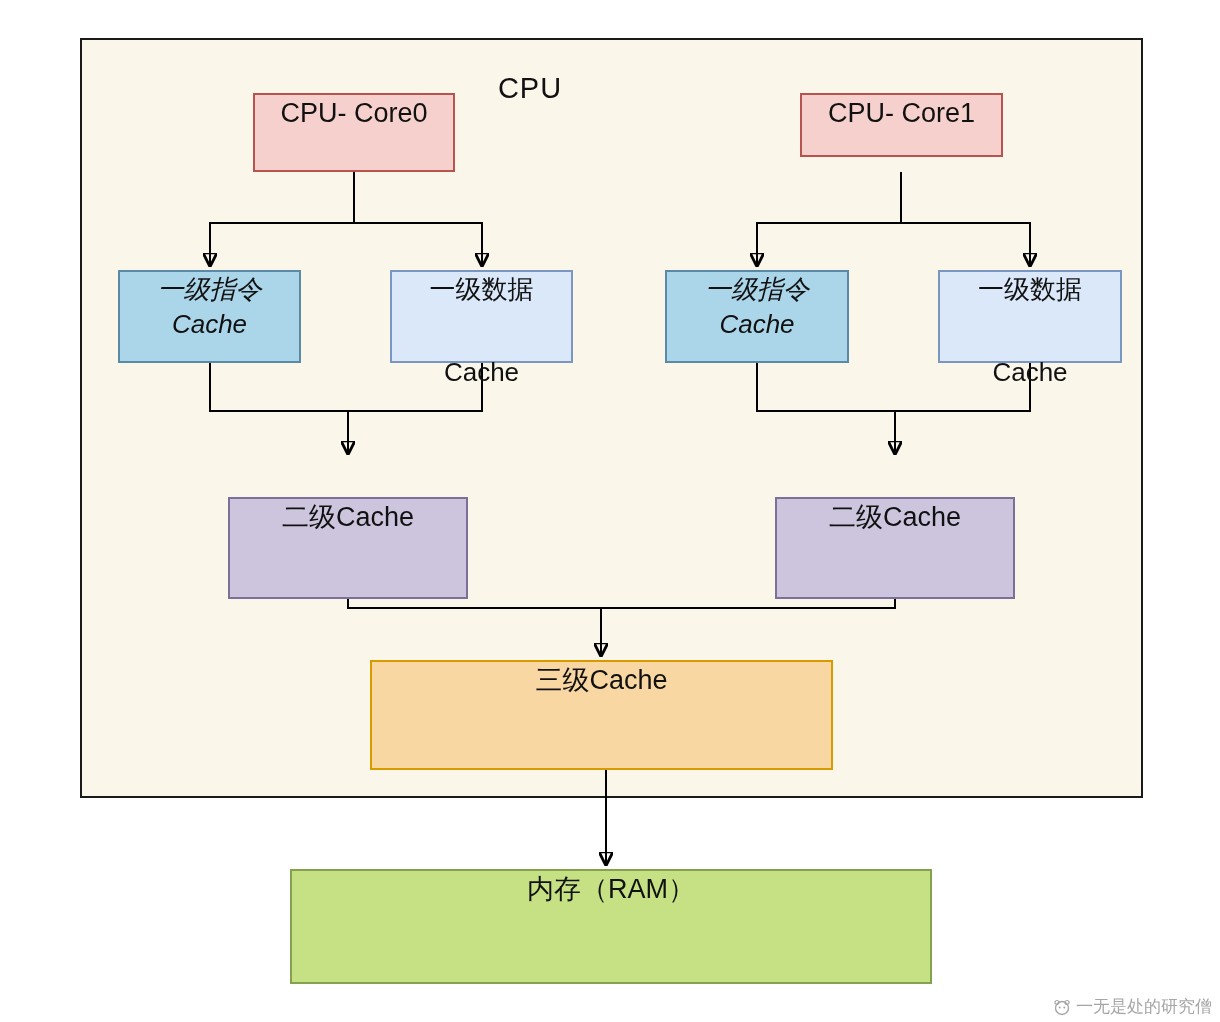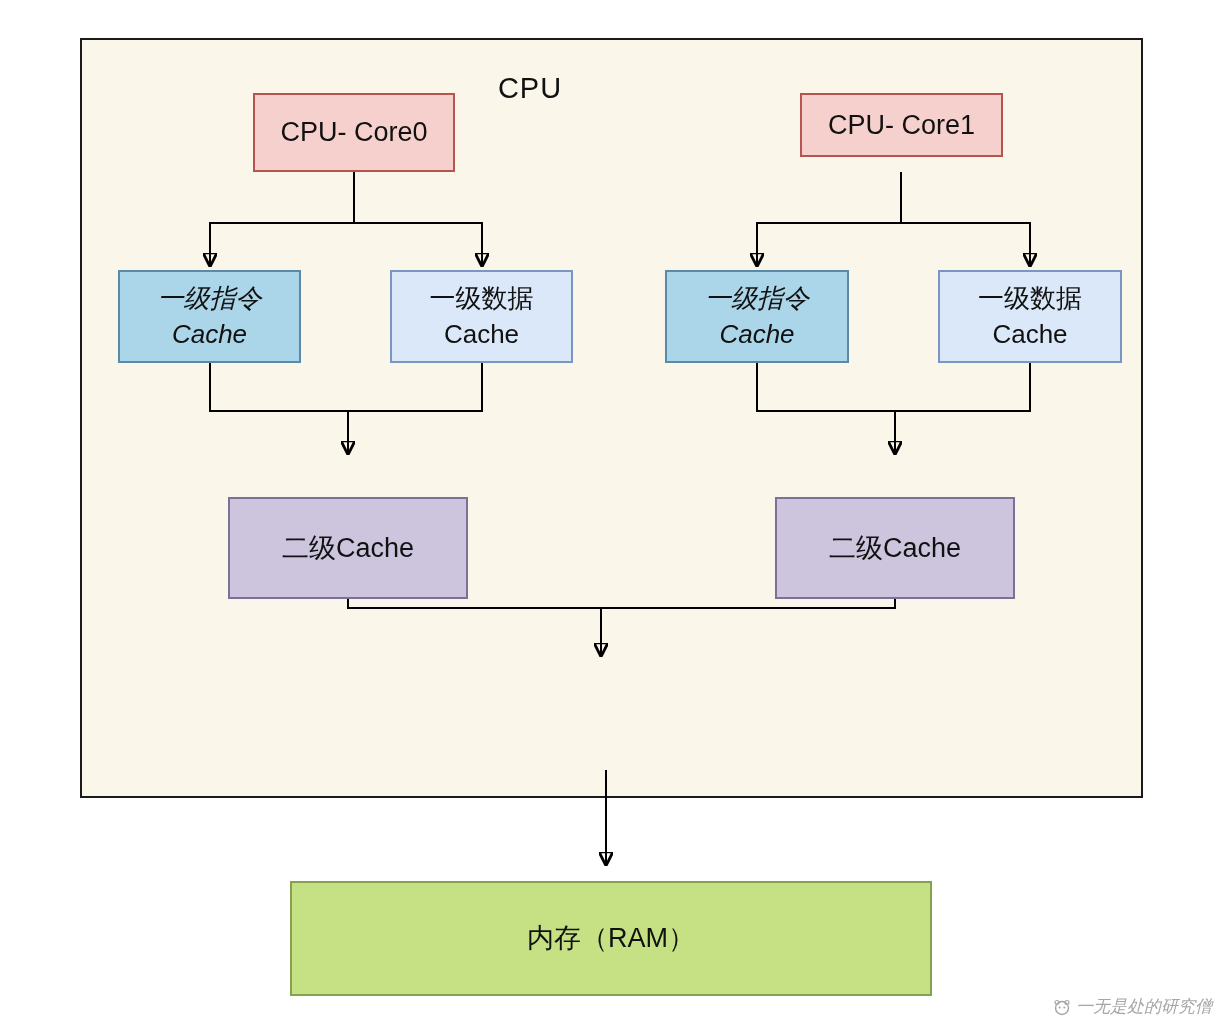--- a/index.html
+++ b/index.html
@@ -24,48 +24,48 @@
     position:absolute;left:80px;top:38px;width:1063px;height:760px;
     background:var(--cpu-fill);border:2px solid var(--cpu-border);
     box-sizing:border-box;
   }
   .cpu-title{
     position:absolute;left:82px;top:72px;width:896px;
     text-align:center;font-size:29px;color:#111;letter-spacing:1px;
   }
   .node{
     position:absolute;box-sizing:border-box;
-    display:flex;flex-direction:column;align-items:center;justify-content:center;
+    display:flex;flex-direction:column;align-items:center;
     font-size:27px;line-height:1.35;text-align:center;color:#111;
   }
   .core{background:var(--core-fill);border:2px solid var(--core-border);}
   .l1i{background:var(--l1i-fill);border:2px solid var(--l1i-border);font-style:italic;}
-  .l1d{background:var(--l1d-fill);border:2px solid var(--l1d-border);}
+  .l1d{background:var(--l1d-fill);border:2px solid var(--l1d-border);gap:48px;}
   .l2{background:var(--l2-fill);border:2px solid var(--l2-border);margin-top:39px;}
   .l3{background:var(--l3-fill);border:2px solid var(--l3-border);}
-  .ram{background:var(--ram-fill);border:2px solid var(--ram-border);margin-top:12px;}
+  .ram{background:var(--ram-fill);border:2px solid var(--ram-border);}
 
   .core0{left:253px;top:93px;width:202px;height:79px;}
   .core1{left:800px;top:93px;width:203px;height:64px;}
   .l1i-left {left:118px;top:270px;width:183px;height:93px;font-size:26px;}
   .l1d-left {left:390px;top:270px;width:183px;height:93px;font-size:26px;}
   .l1i-right{left:665px;top:270px;width:184px;height:93px;font-size:26px;}
   .l1d-right{left:938px;top:270px;width:184px;height:93px;font-size:26px;}
   .l2-left {left:228px;top:458px;width:240px;height:102px;}
   .l2-right{left:775px;top:458px;width:240px;height:102px;}
   .l3-box{left:370px;top:660px;width:463px;height:110px;}
   .ram-box{left:290px;top:869px;width:642px;height:115px;}
 
   .connectors{position:absolute;left:0;top:0;width:1220px;height:1022px;pointer-events:none;}
   .connectors path{stroke:var(--line-color);stroke-width:2;fill:none;}
 
   .watermark{
     position:absolute;right:8px;bottom:4px;
     display:flex;align-items:center;gap:5px;
-    color:var(--watermark-color);font-size:17px;font-style:italic;
+    color:var(--watermark-color);font-size:17px;
   }
   .watermark svg{display:block;}
 </style>
 </head>
 <body>
 
 <div class="canvas">
 
   <div class="cpu-box"></div>
   <div class="cpu-title">CPU</div>
@@ -121,20 +121,23 @@
     <span>Cache</span>
   </div>
 
   <div class="node l2 l2-left">
     <span>二级Cache</span>
   </div>
   <div class="node l2 l2-right">
     <span>二级Cache</span>
   </div>
 
+  <div class="node l3 l3-box">
+    <span>三级Cache</span>
+  </div>
 
   <div class="node ram ram-box">
     <span>内存（RAM）</span>
   </div>
 
   <div class="watermark">
     <span>
       <svg width="18" height="18" viewBox="0 0 18 18">
         <circle cx="9" cy="10" r="6.5" fill="none" stroke="#a6a6a6" stroke-width="1.4"></circle>
         <circle cx="4" cy="4.5" r="2" fill="none" stroke="#a6a6a6" stroke-width="1.2"></circle>

